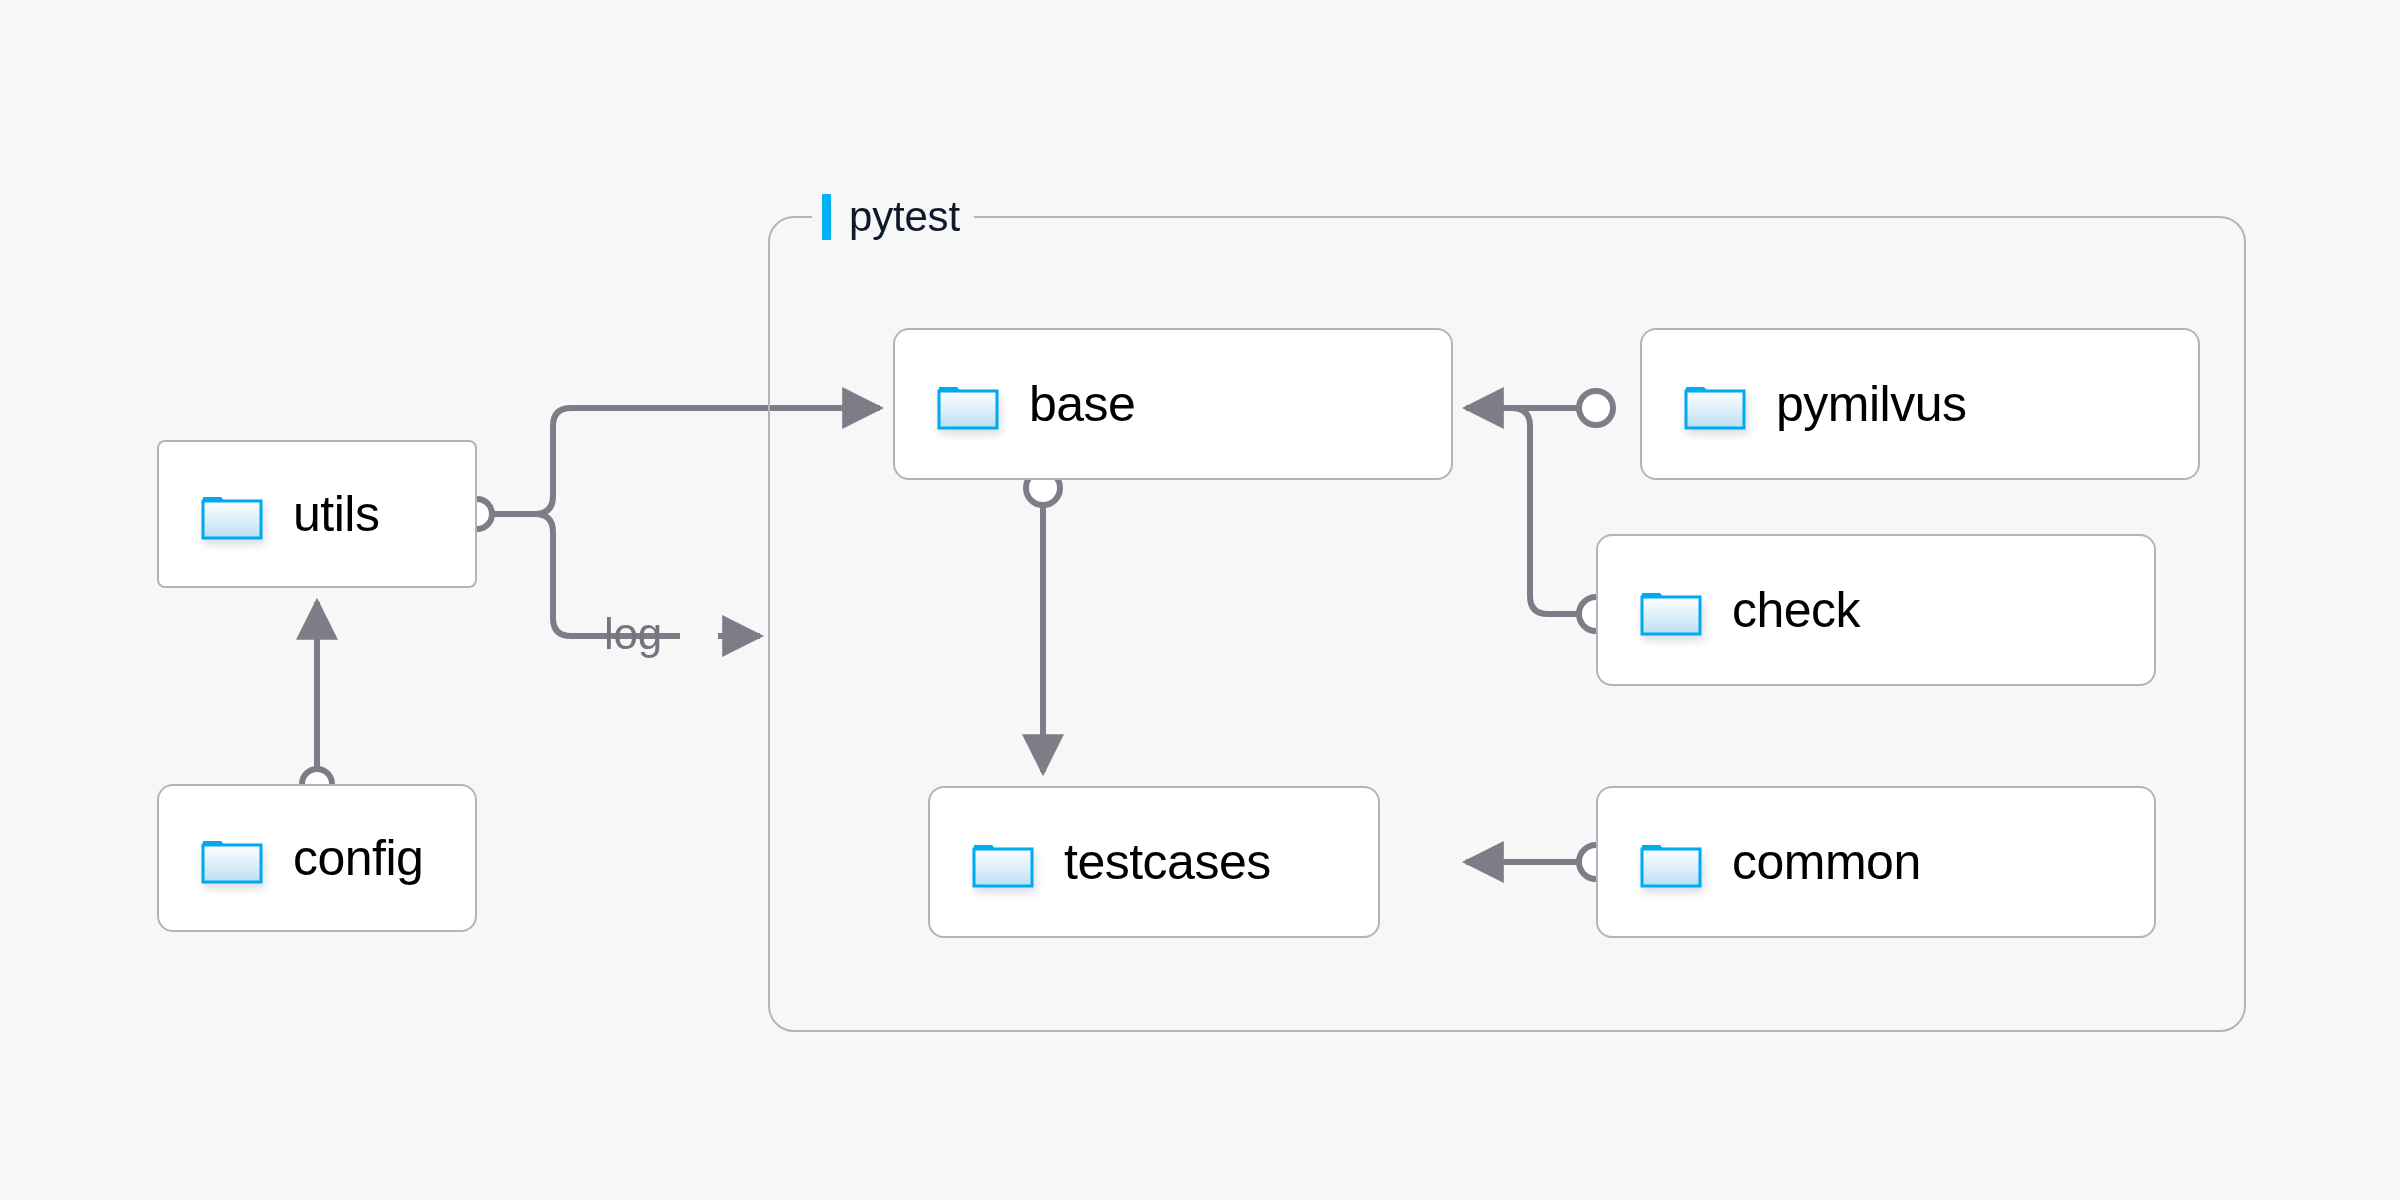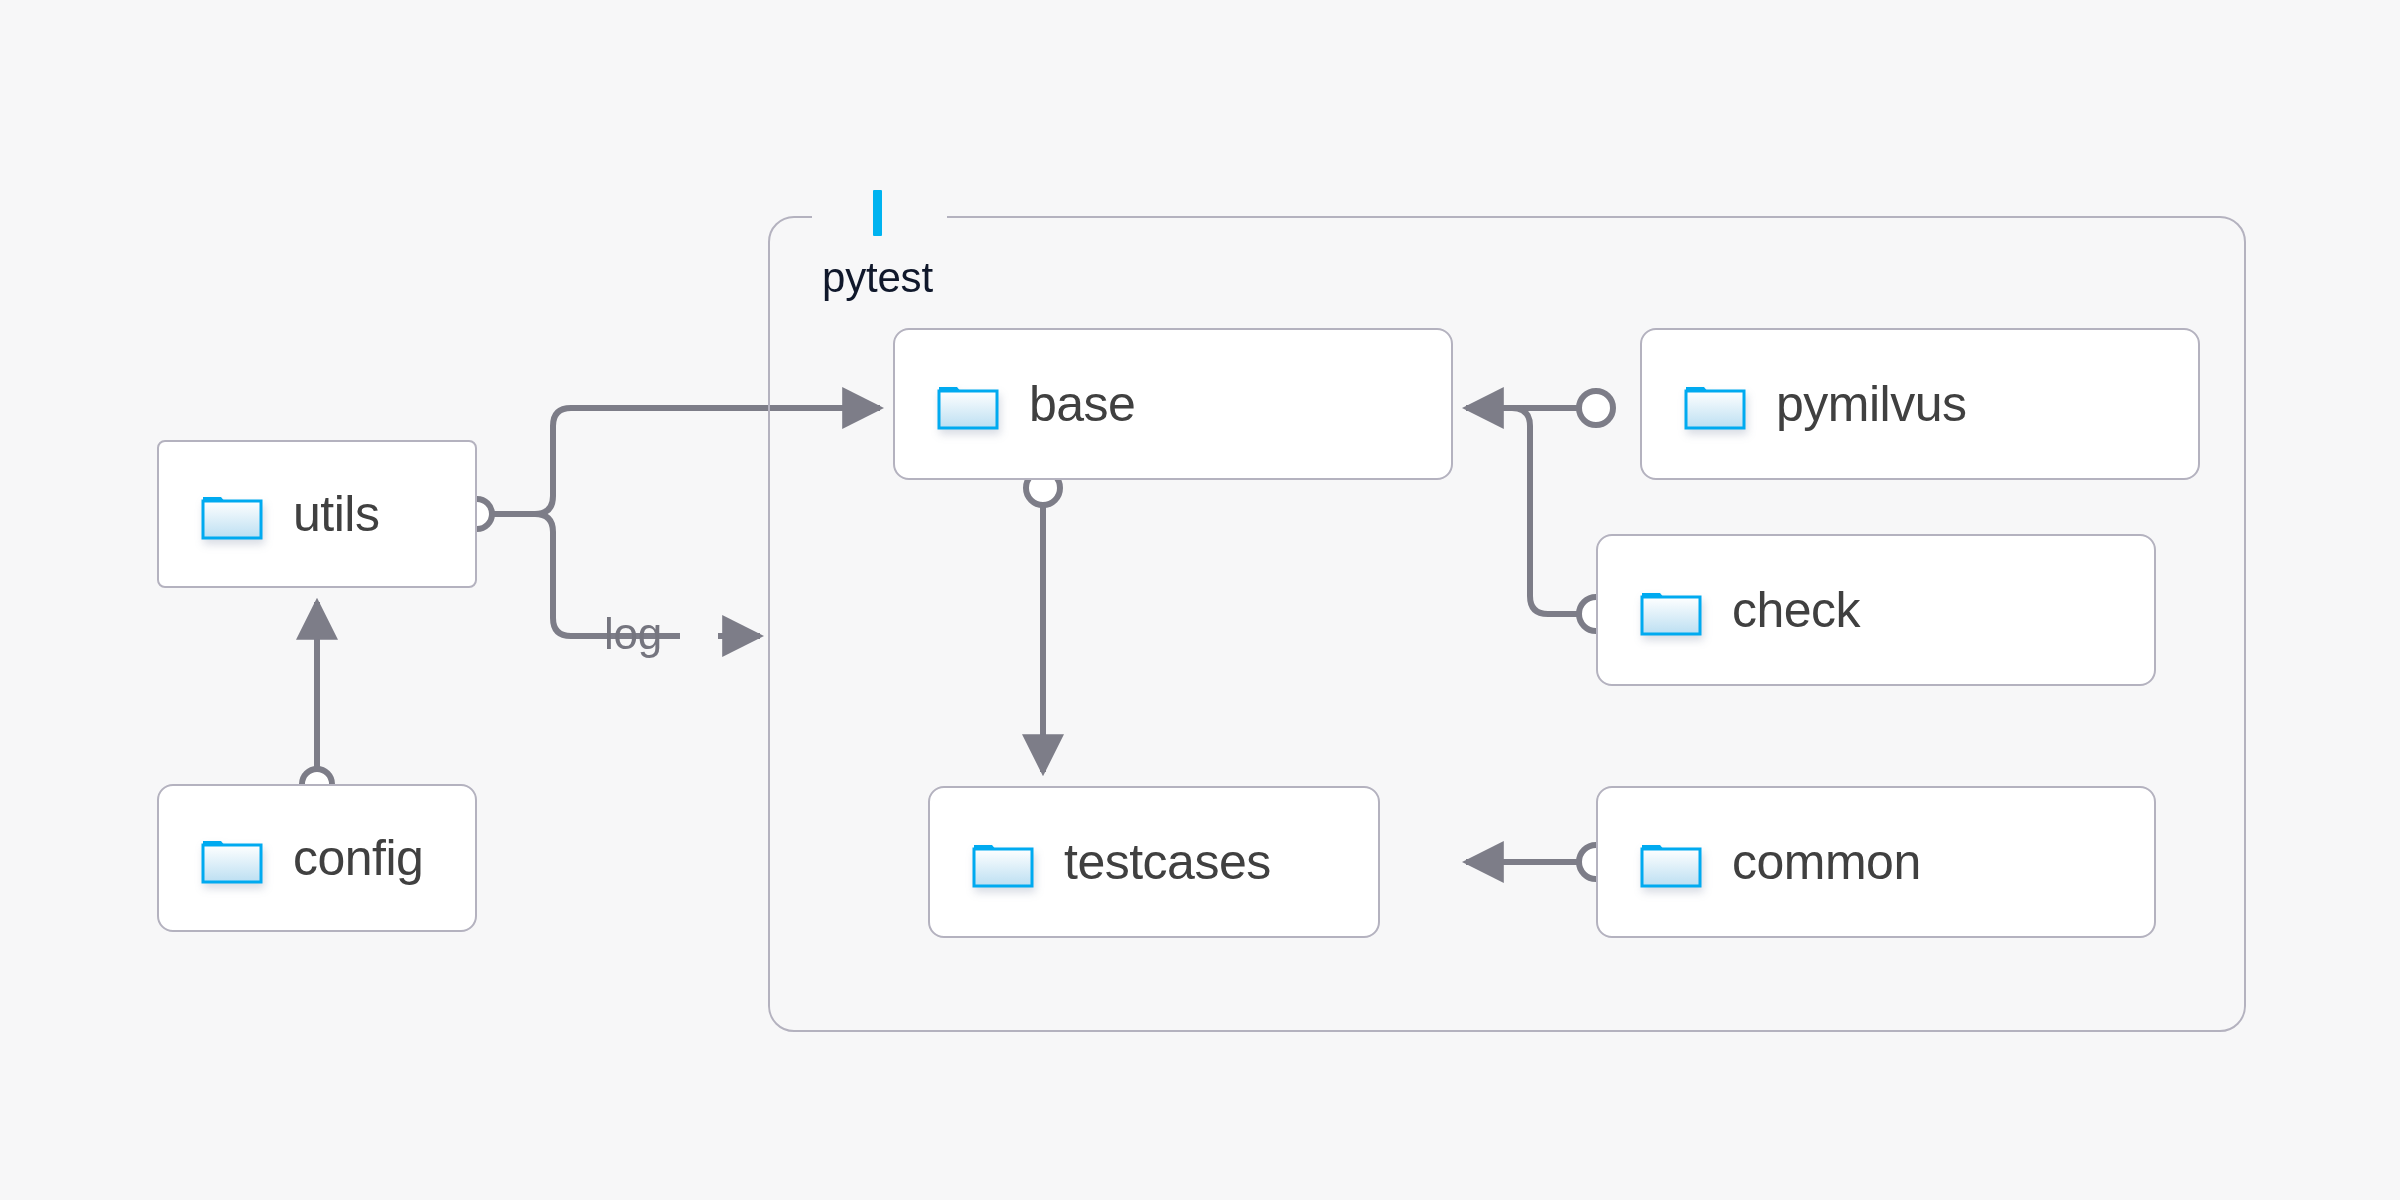--- a/index.html
+++ b/index.html
@@ -65,21 +65,21 @@
     background: #ffffff;
     border: 2px solid #b4b2bf;
     border-radius: 16px;
     display: flex;
     align-items: center;
     padding-left: 42px;
     gap: 30px;
   }
   .node-label {
     font-size: 50px;
-    color: #404040;
+    color: #000000;
     letter-spacing: -0.5px;
     white-space: nowrap;
     line-height: 1;
   }
 
   
   .folder-icon {
     flex: 0 0 auto;
     width: 62px;
     height: 52px;
@@ -139,21 +139,21 @@
       <circle cx="317" cy="784" r="15"></circle>
       <circle cx="1043" cy="488" r="17"></circle>
       <circle cx="1596" cy="408" r="17"></circle>
       <circle cx="1596" cy="614" r="17"></circle>
       <circle cx="1596" cy="862" r="17"></circle>
     </g>
   </svg>
 
   <div class="group-box" style="left:768px; top:216px; width:1478px; height:816px;"></div>
 
-  <div class="group-label-wrap" style="left:812px; top:190px;flex-direction:column;">
+  <div class="group-label-wrap" style="left:812px; top:190px;">
     <span class="group-accent"></span>
     <span class="group-label">pytest</span>
   </div>
 
   <div class="node" style="left:157px; top:440px; width:320px; height:148px;border-radius:8px;">
     <span class="folder-icon">
       <svg viewBox="0 0 62 52" width="62" height="52" xmlns="http://www.w3.org/2000/svg">
         <path d="M2 9 h18 l5 6 h35 v4 H2 z" fill="#00aaf0"></path>
         <rect x="2" y="13" width="58" height="37" fill="url(#folderGrad)" stroke="#00aaf0" stroke-width="3"></rect>
       </svg>

